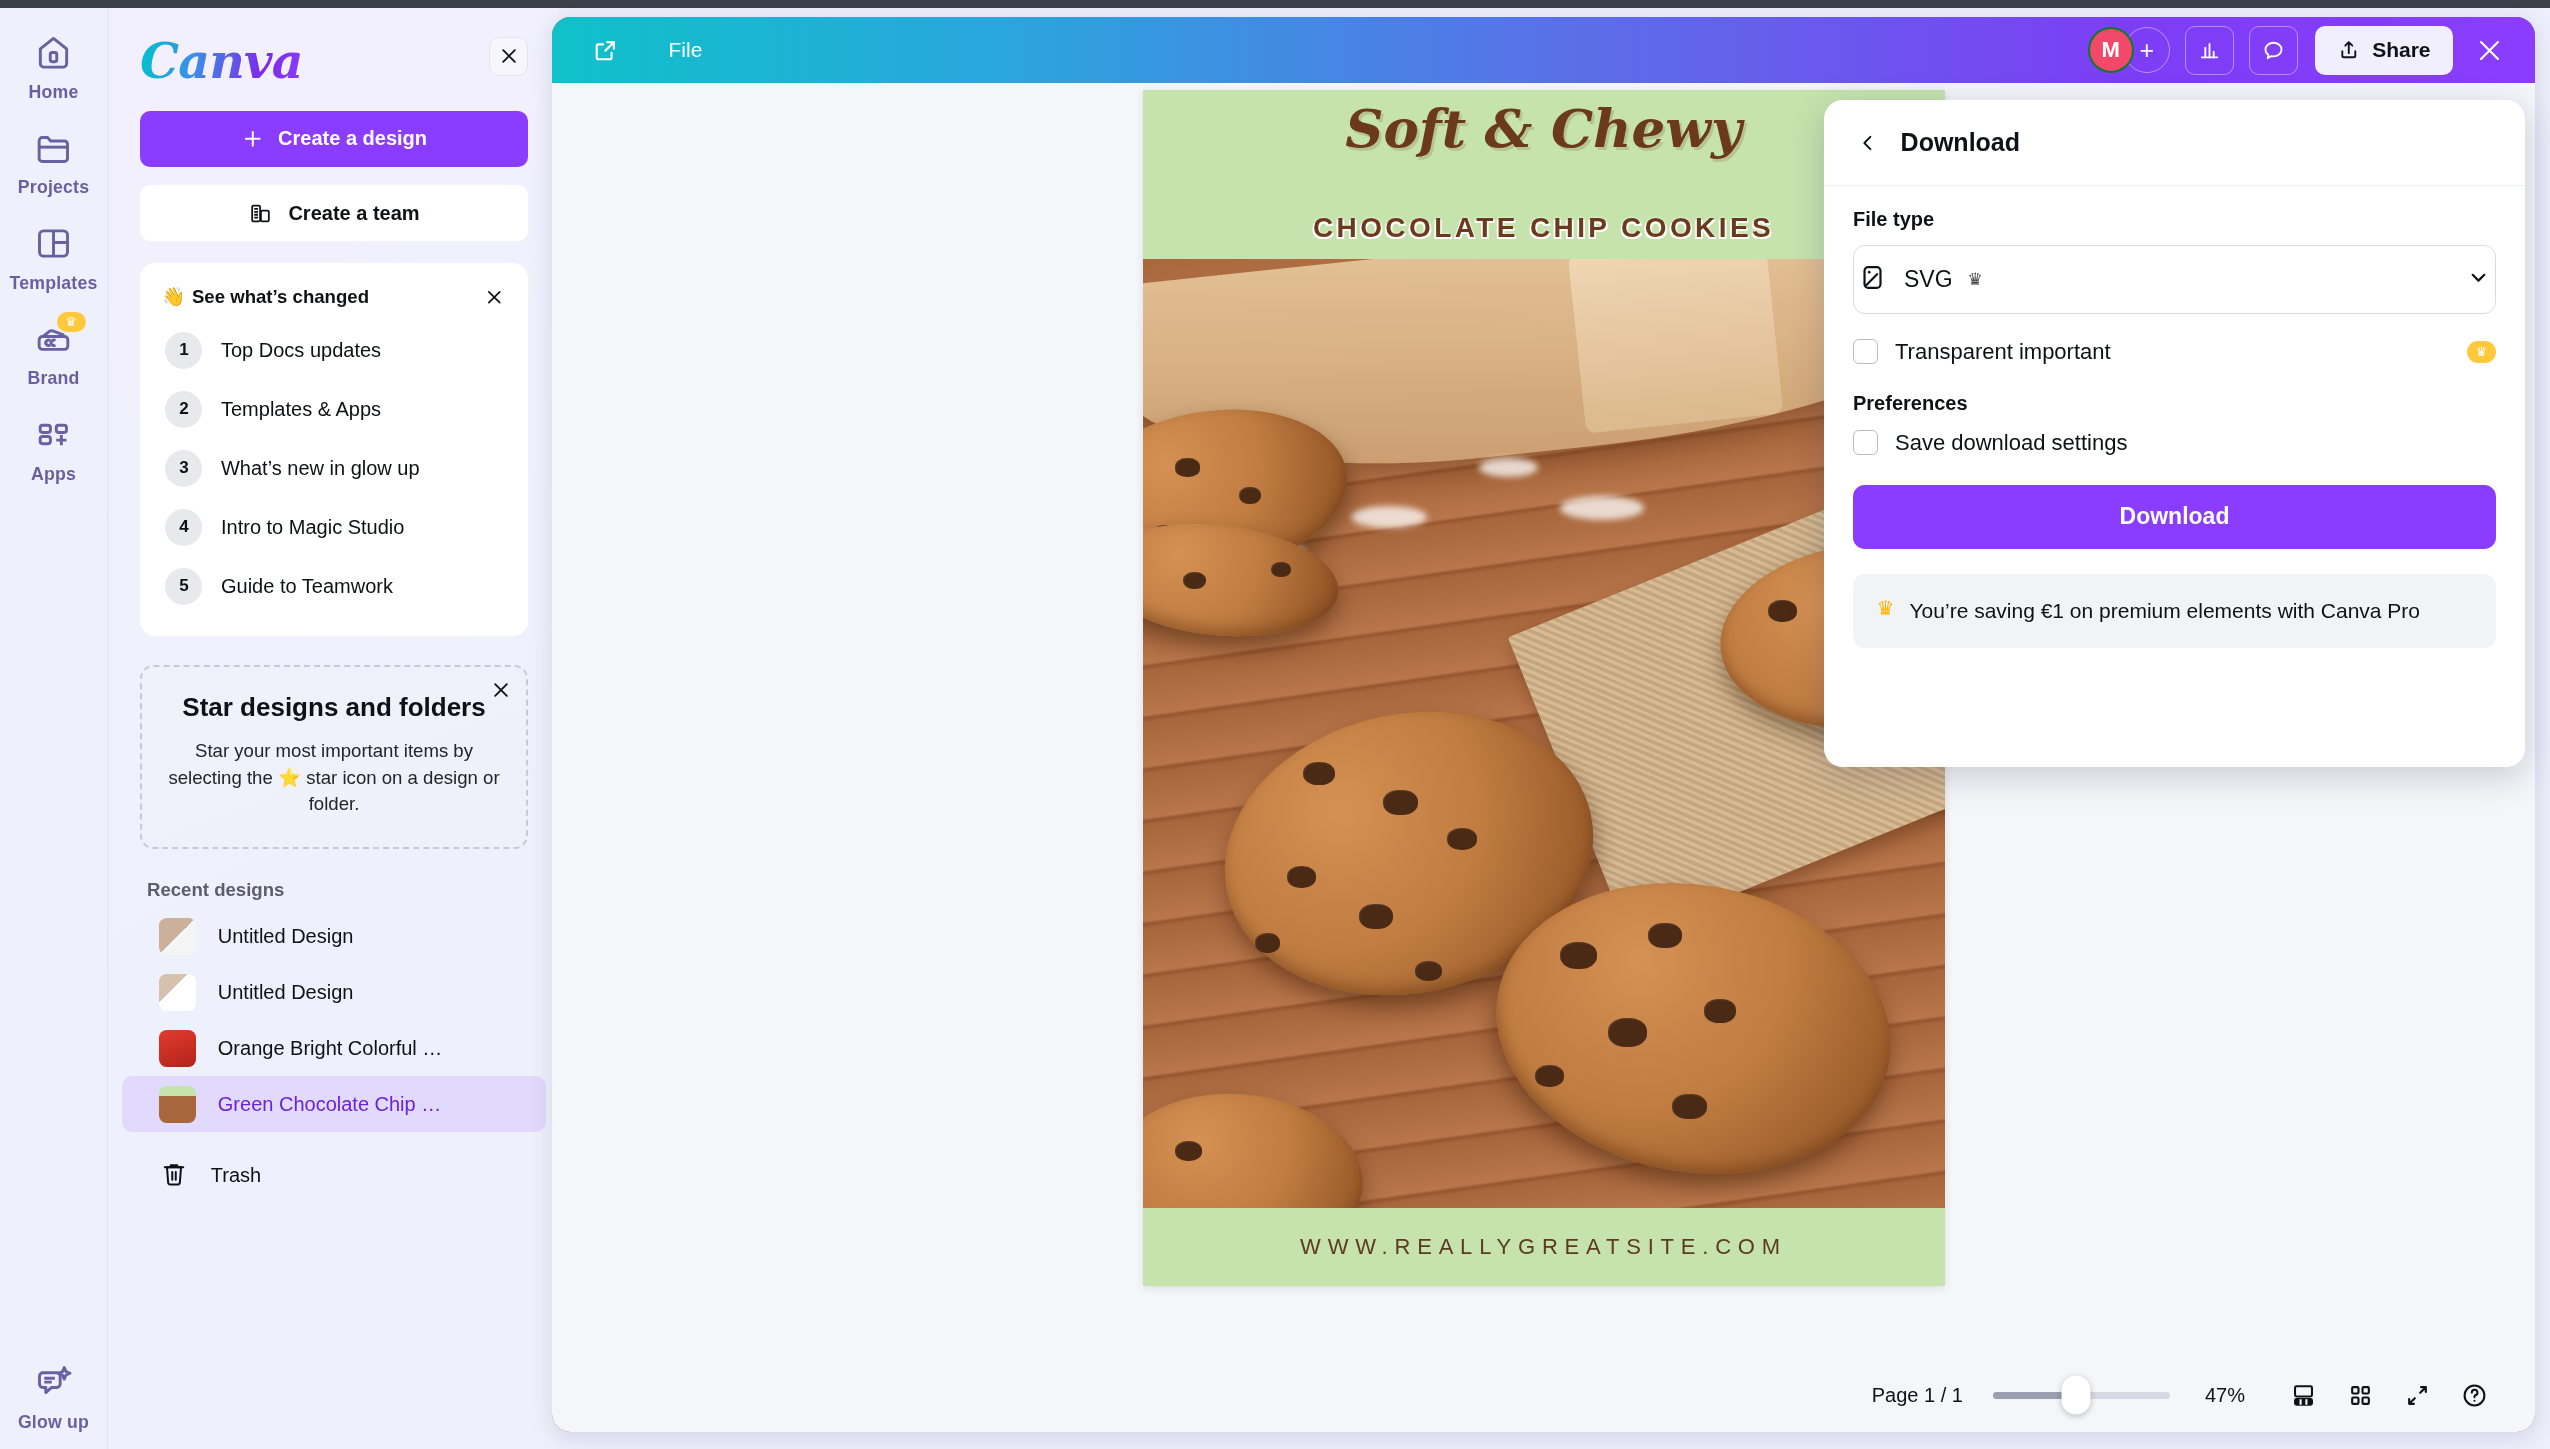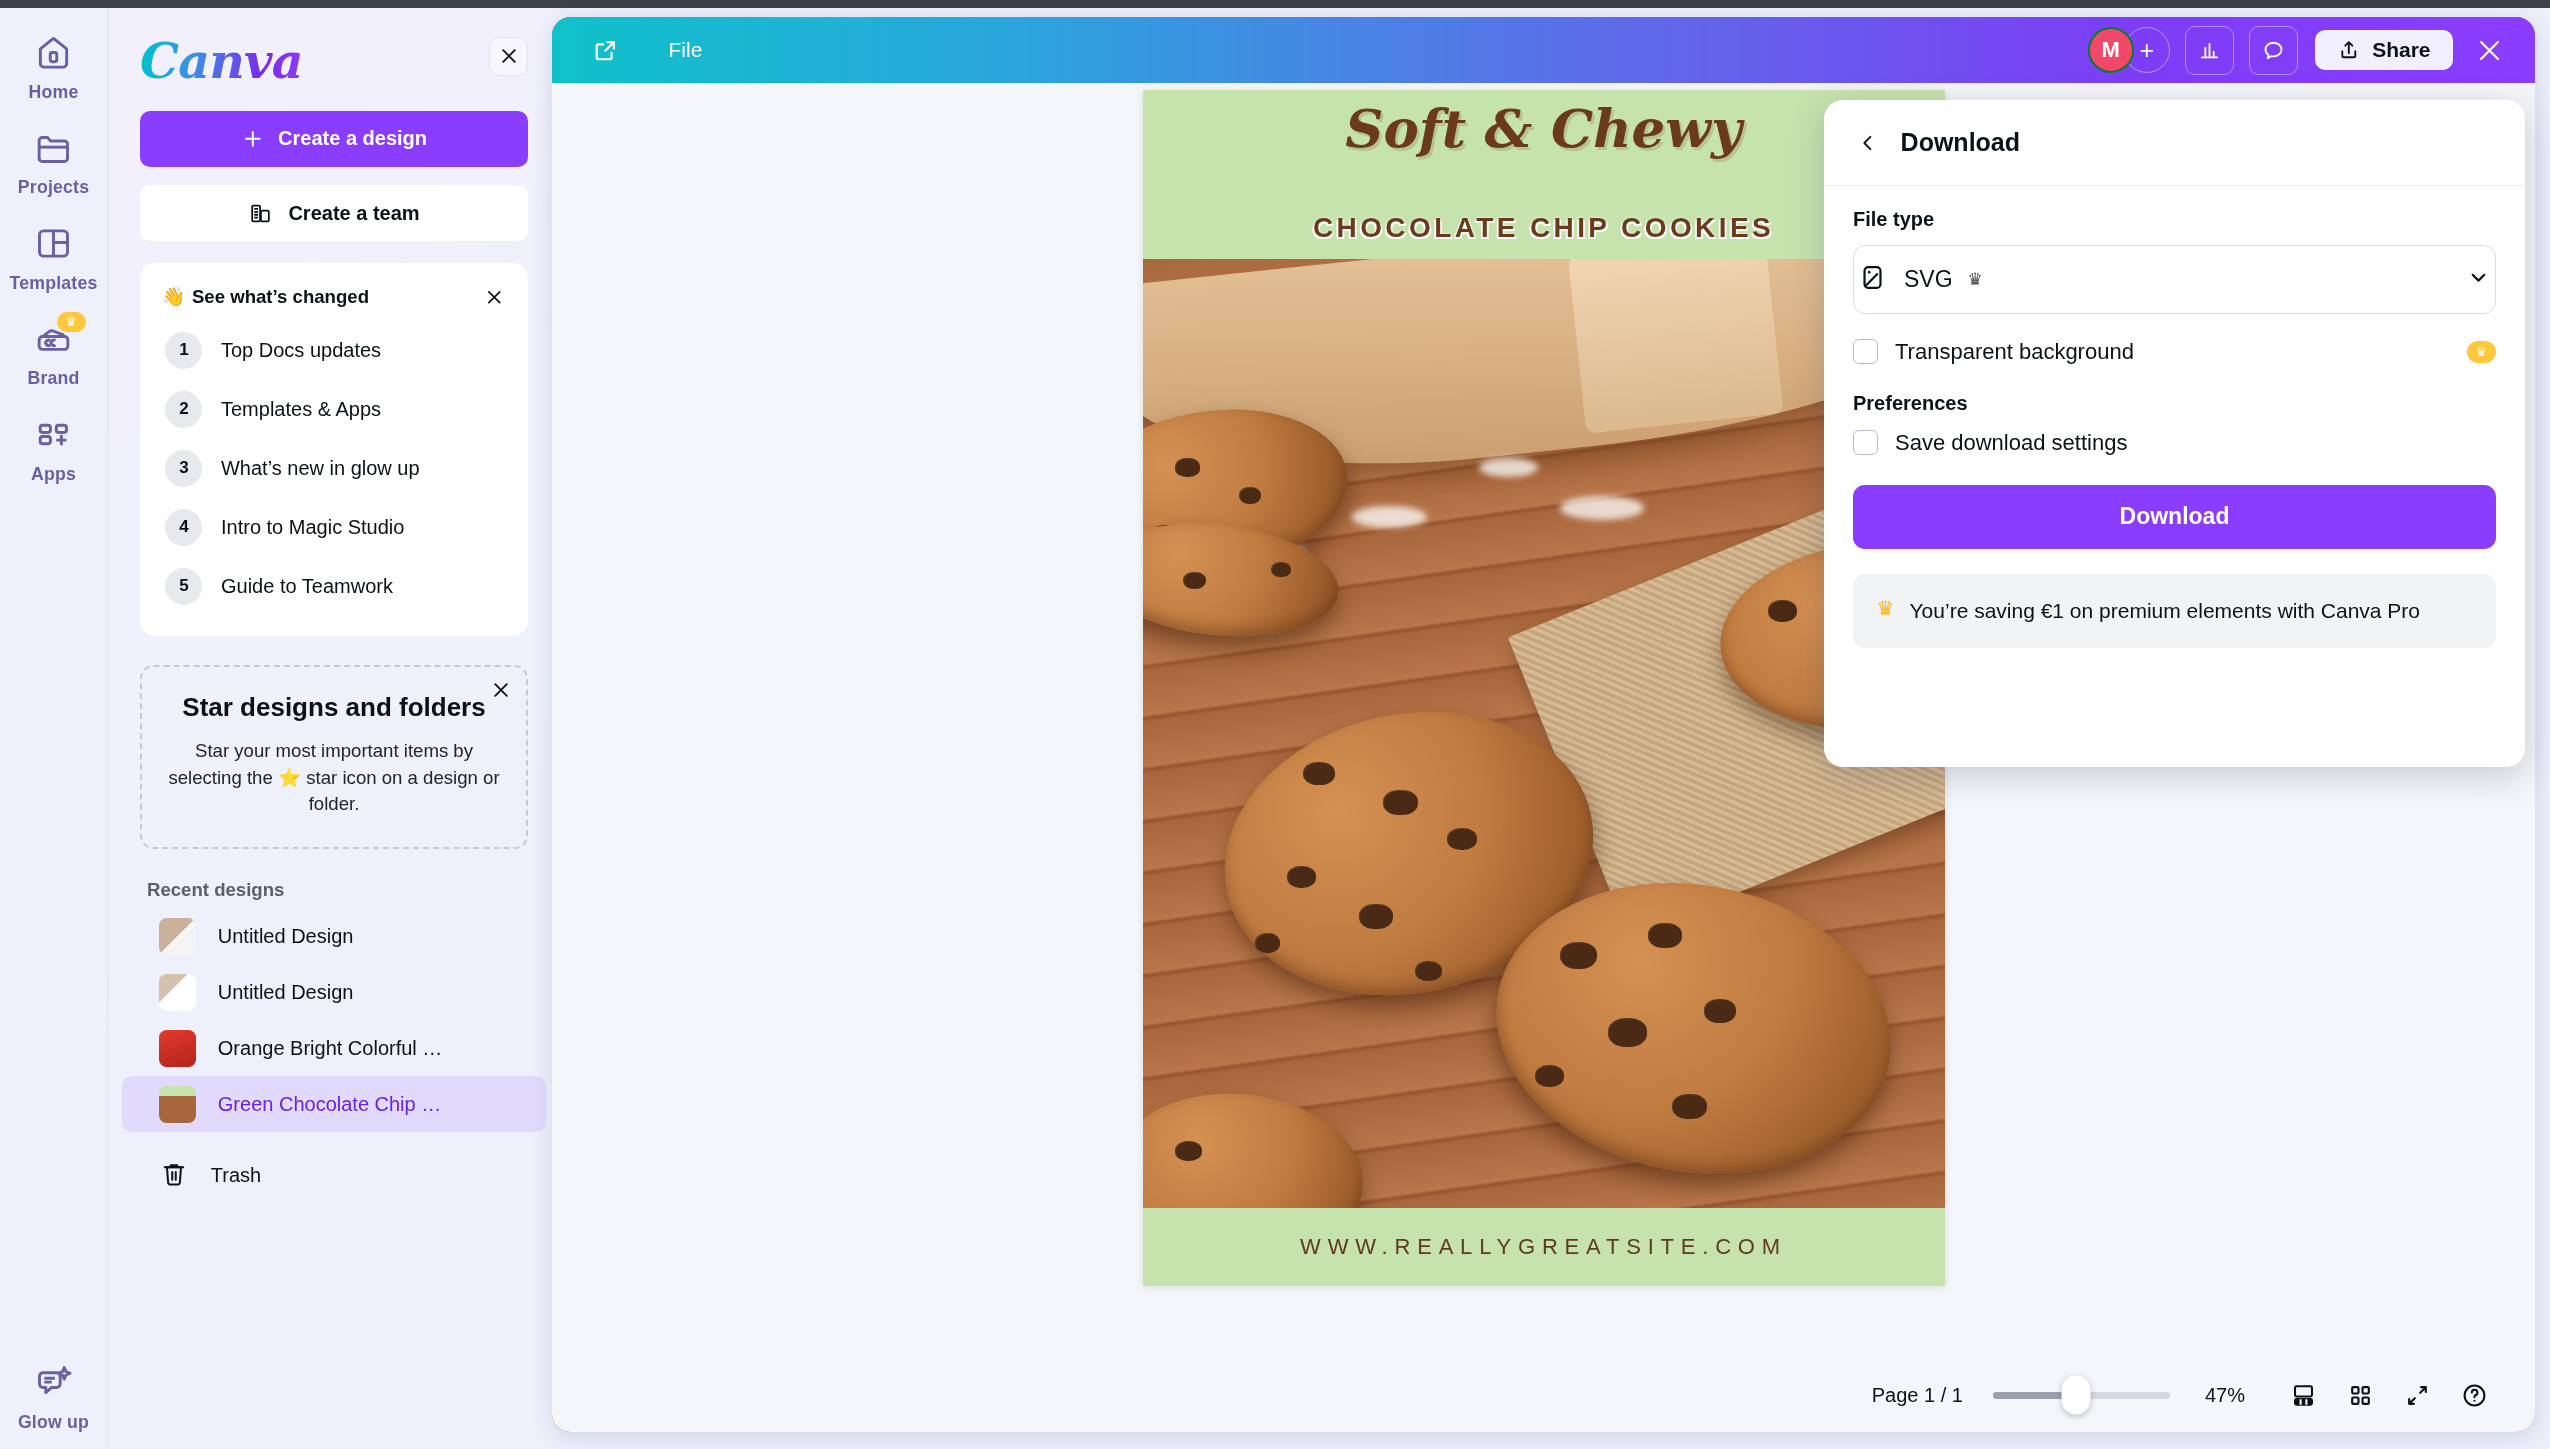--- a/index.html
+++ b/index.html
@@ -132,21 +132,21 @@
   .plus-circle {
     width: 46px; height: 46px; border-radius: 50%; border: 1.3px solid rgba(255,255,255,.45);
     color: #fff; font-size: 25px; display: flex; align-items: center; justify-content: center;
     margin-left: -10px; cursor: pointer;
   }
   .tb-outline-btn {
     width: 49px; height: 49px; border-radius: 10px; border: 1.3px solid rgba(255,255,255,.42);
     display: flex; align-items: center; justify-content: center; margin-left: 15px; cursor: pointer;
   }
   .share-btn {
-    margin-left: 17px; height: 40px; border-radius: 10px; background: #f1eefe; color: #0d1216;
+    margin-left: 17px; height: 49px; border-radius: 10px; background: #f1eefe; color: #0d1216;
     font-size: 21px; font-weight: 700; display: flex; align-items: center; gap: 11.8px;
     padding: 0 22px; cursor: pointer; border: none;
   }
   .tb-close { width: 47px; height: 47px; margin-left: 13.5px; display:flex; align-items:center; justify-content:center; cursor:pointer;}
 
   
   #canvas-area {
     position: absolute; left: 0; top: 66px; right: 0; bottom: 73px;
     background: #f5f6f9;
   }
@@ -591,21 +591,21 @@
         <span class="sel-crown">♛</span>
         <span class="chev">
           <svg width="25" height="25" viewBox="0 0 24 24" fill="none" stroke="#0d1216" stroke-width="2.1" stroke-linecap="round" stroke-linejoin="round">
               <path d="M6.4 9.4 12 15l5.6-5.6"></path>
             </svg>
         </span>
       </div>
 
       <div class="dl-check-row">
         <div class="checkbox"></div>
-        <div class="check-label">Transparent background</div>
+        <div class="check-label">Transparent important</div>
         <div class="crown-pill">♛</div>
       </div>
 
       <div class="dl-prefs">Preferences</div>
 
       <div class="dl-check-row" style="margin-top:15px">
         <div class="checkbox"></div>
         <div class="check-label">Save download settings</div>
       </div>
 

